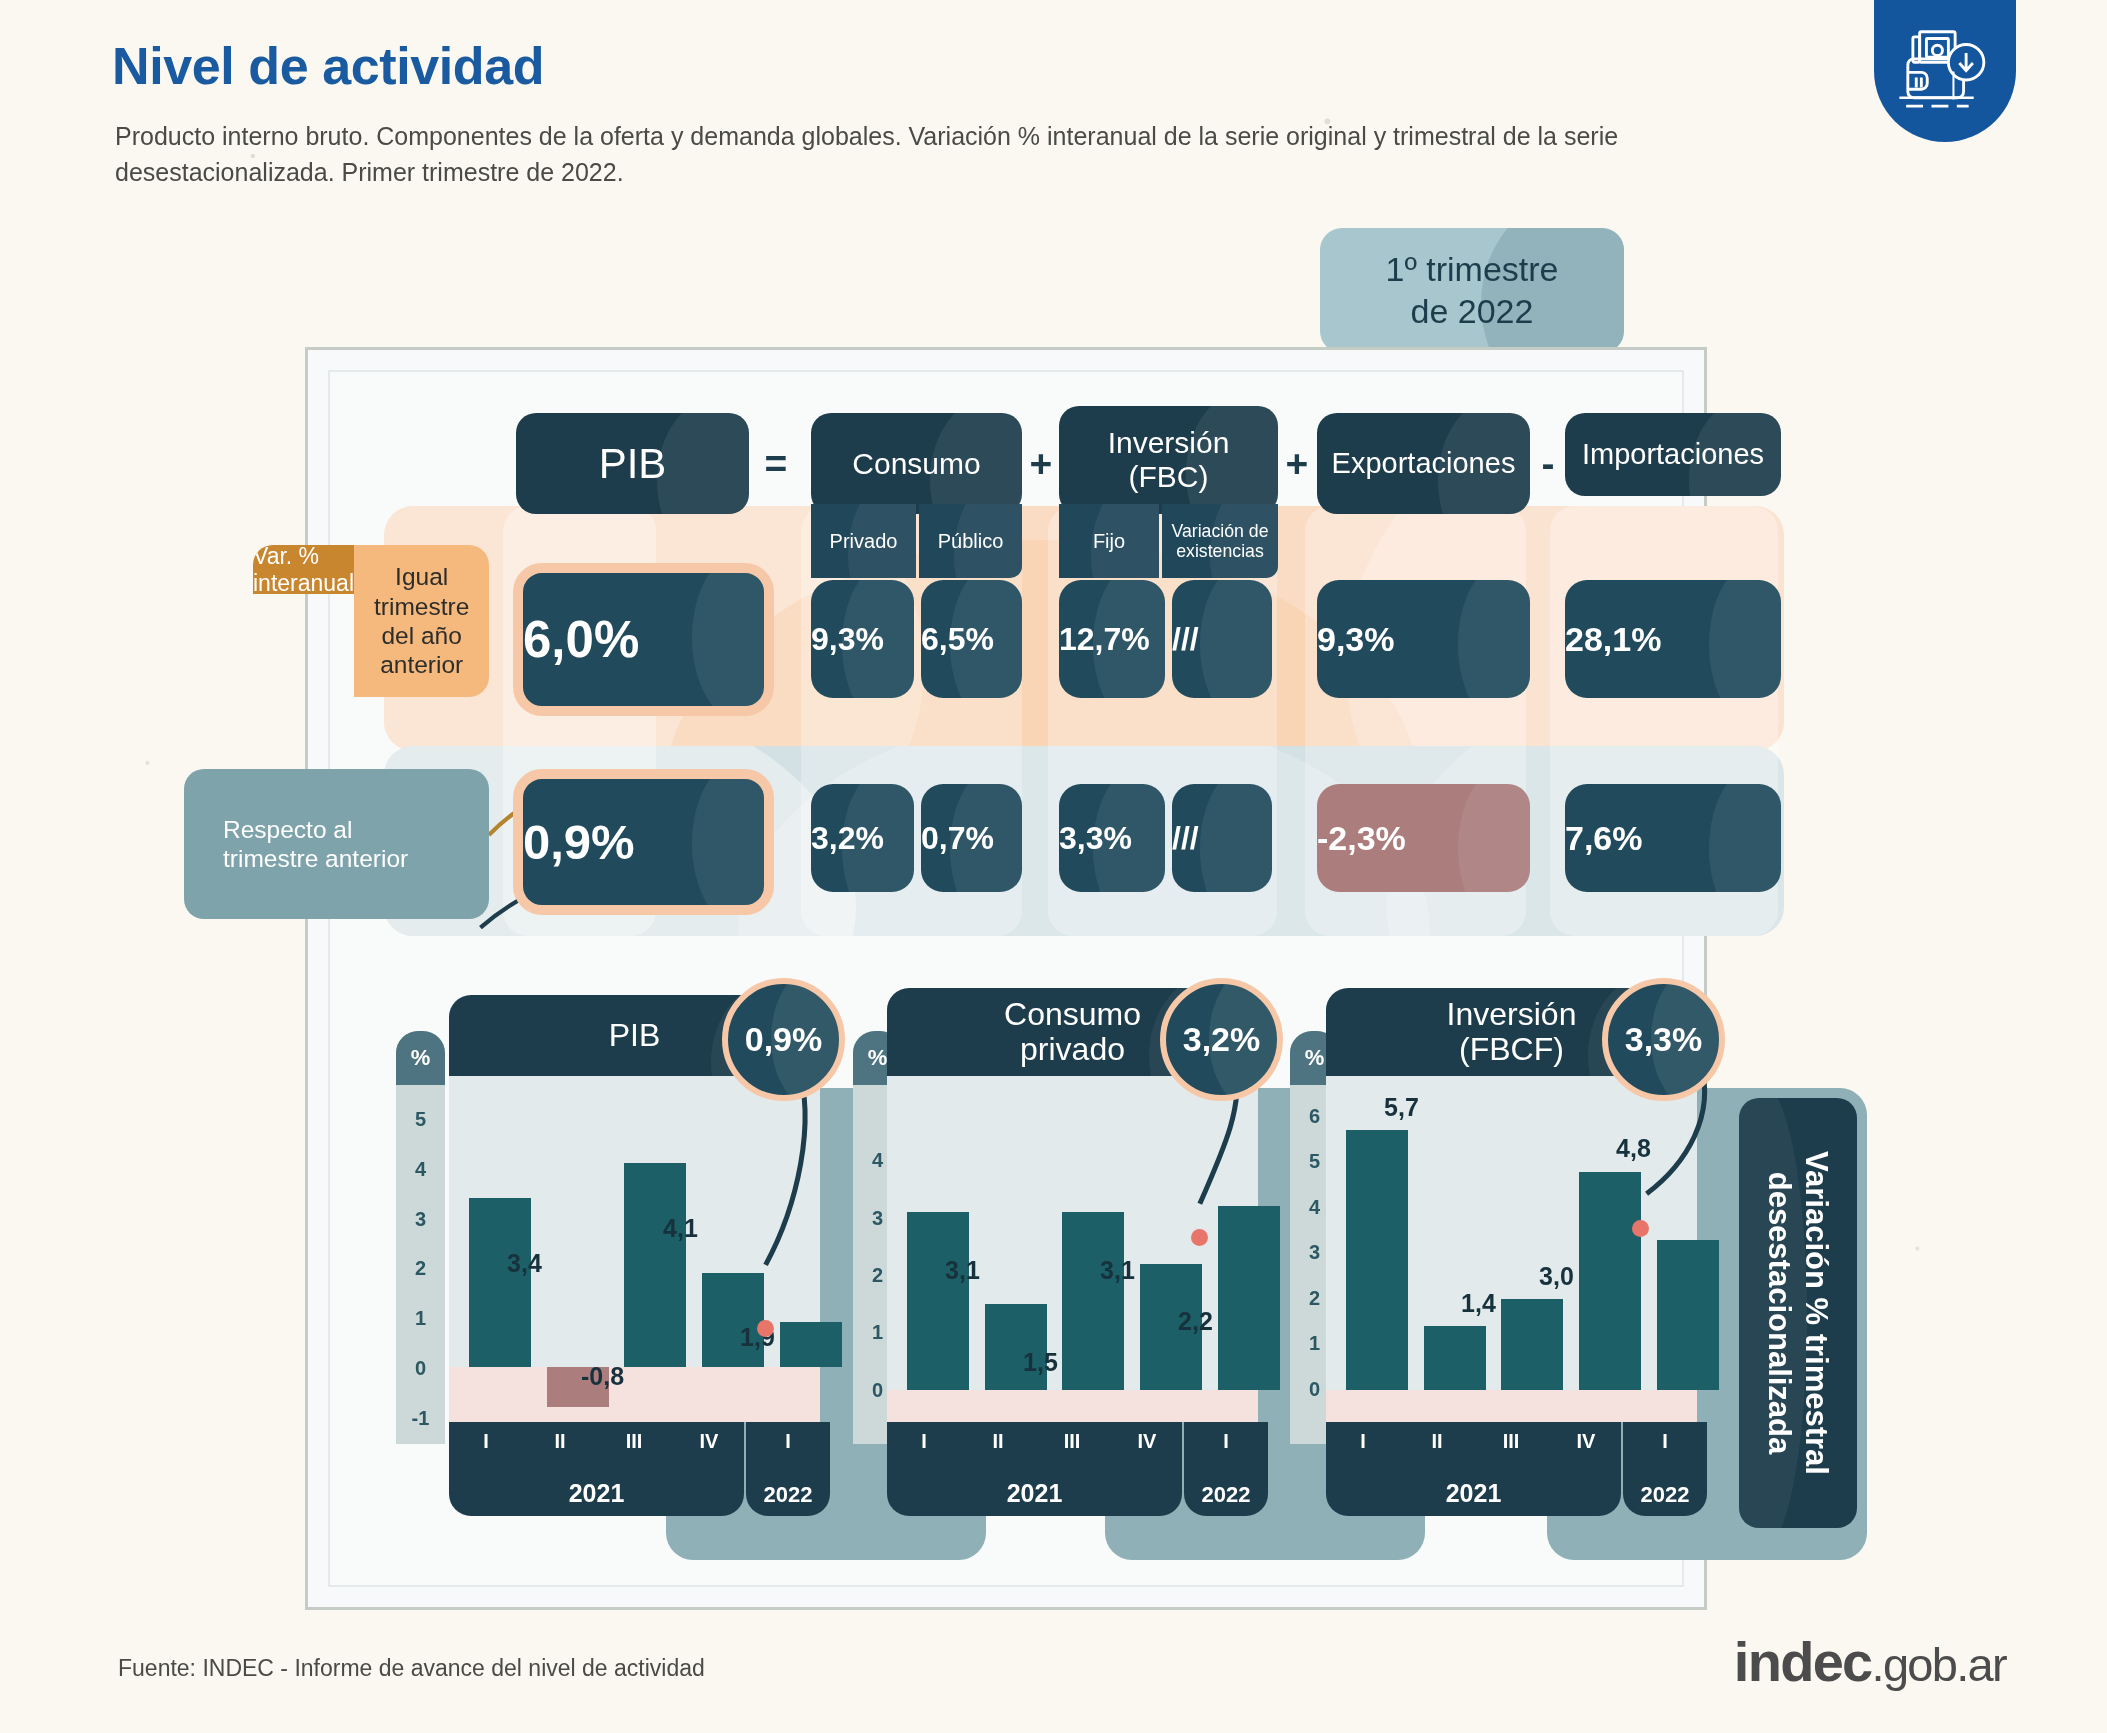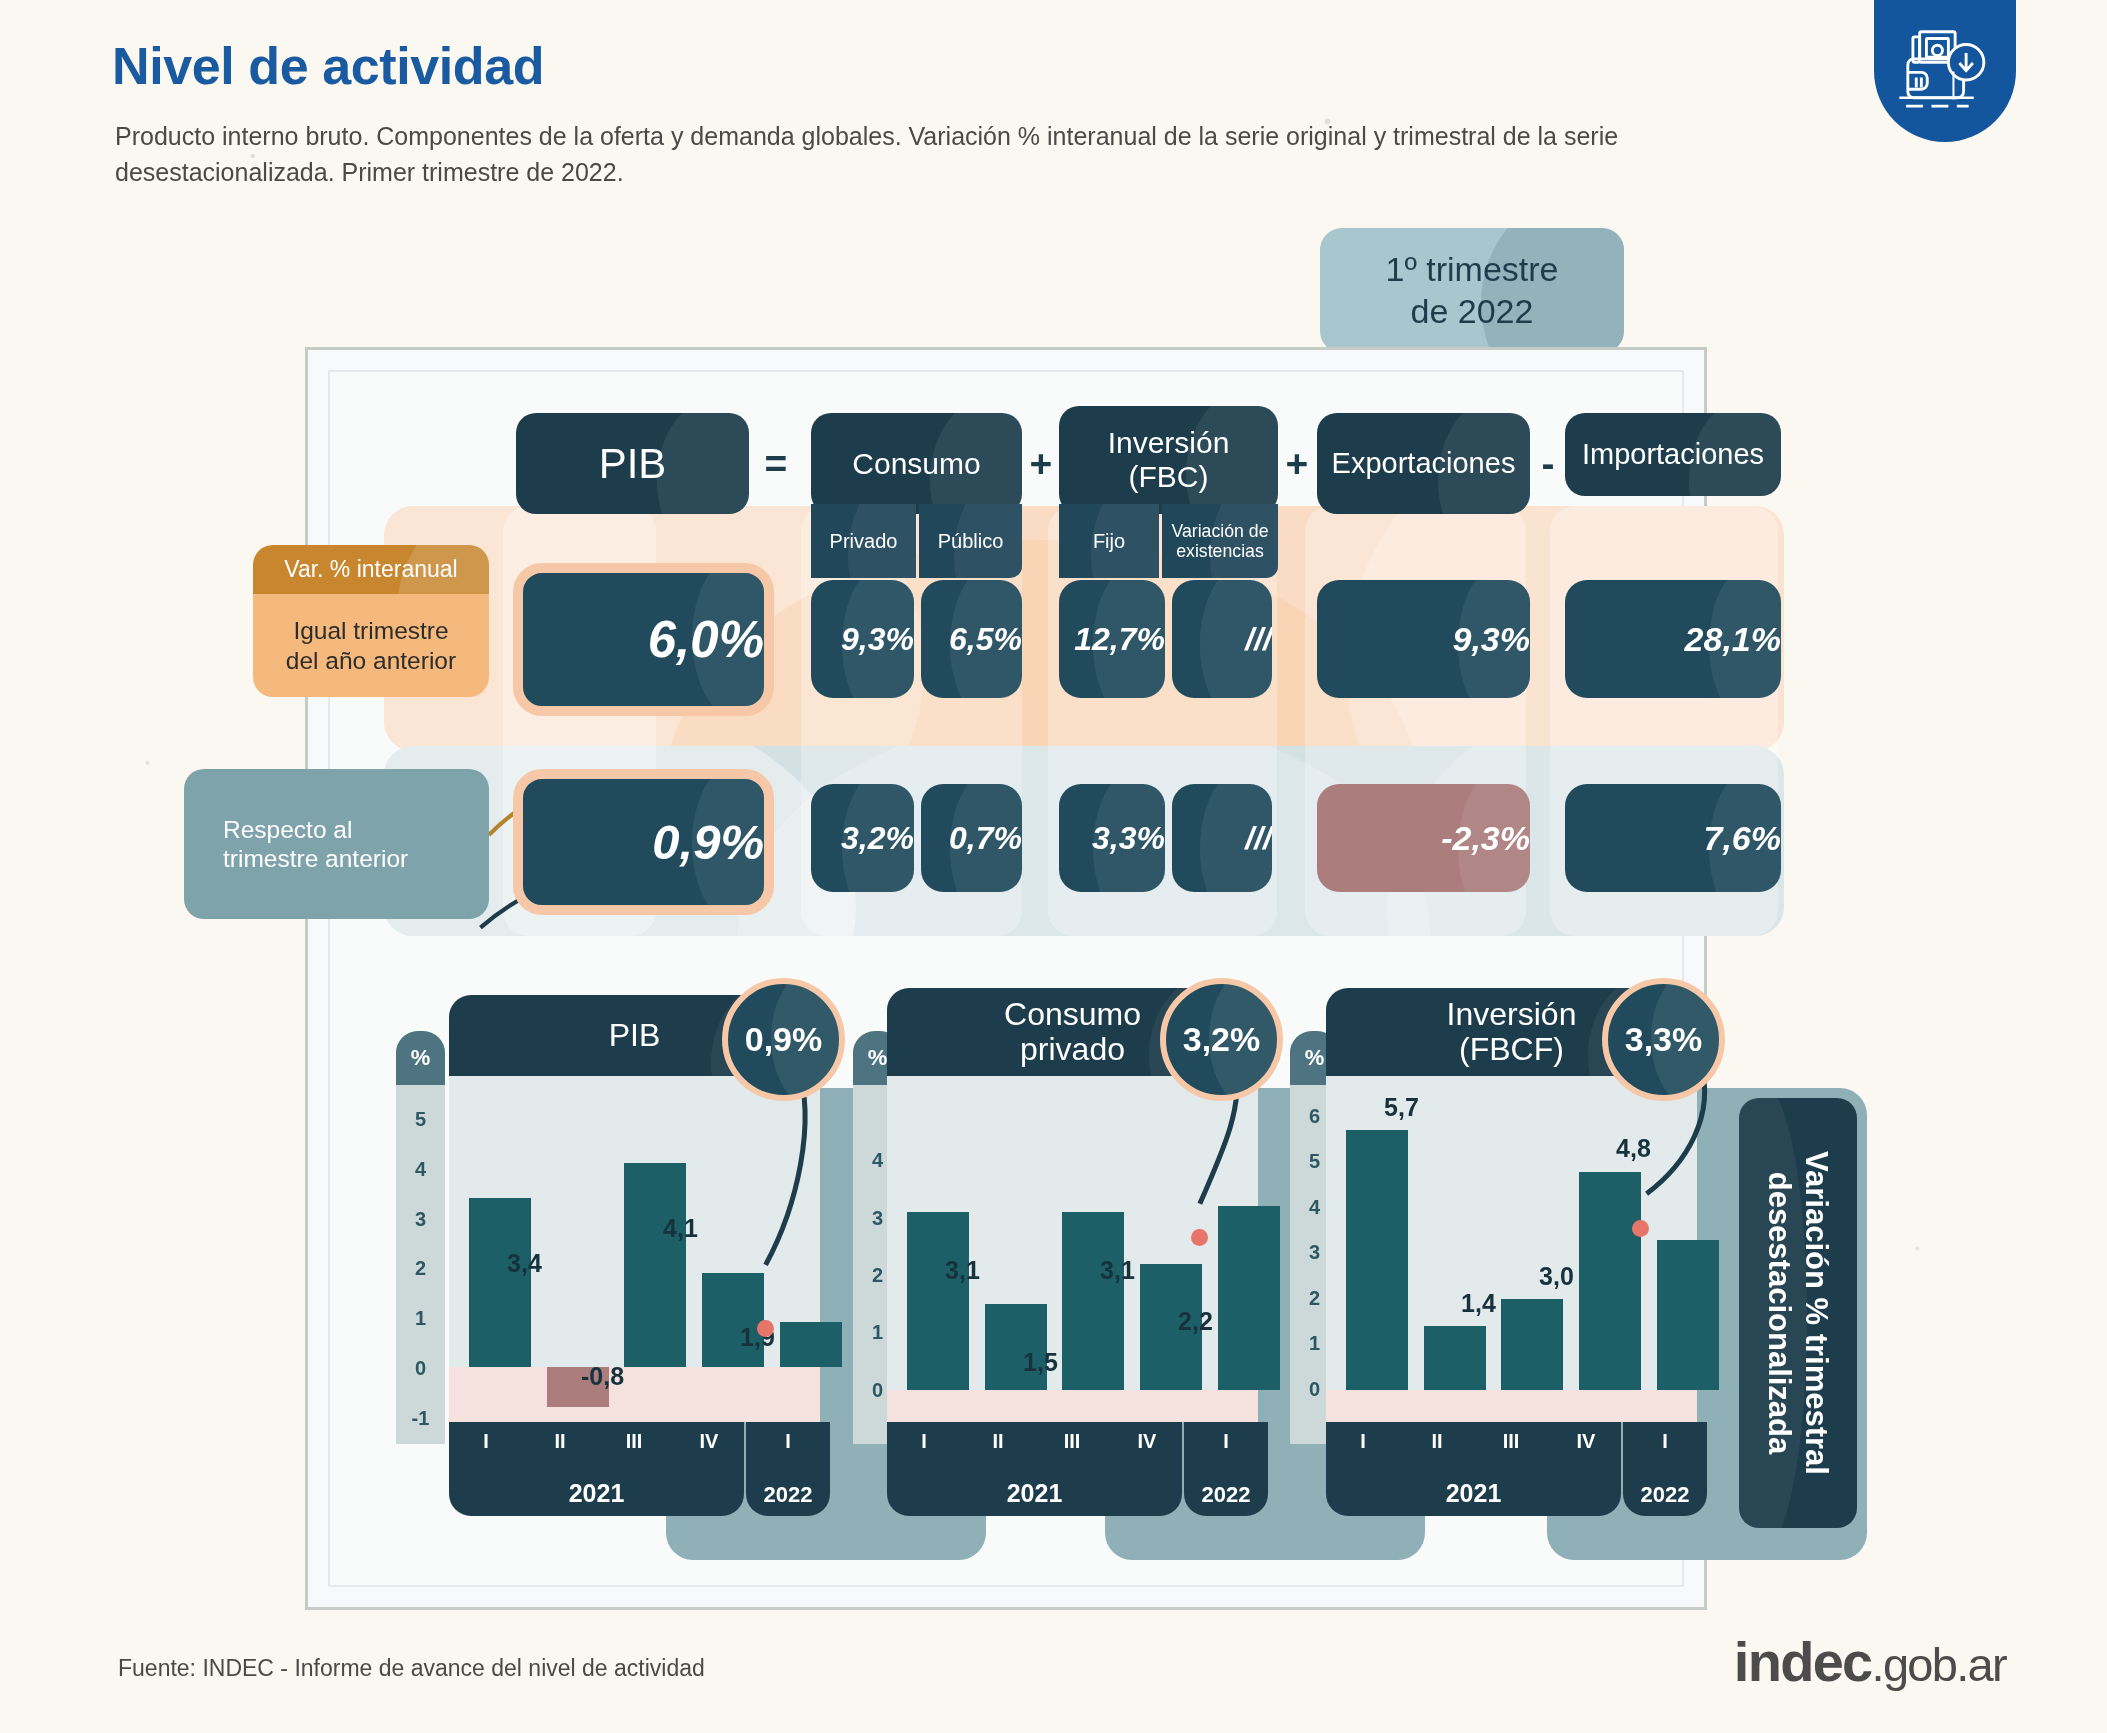--- a/index.html
+++ b/index.html
@@ -69,31 +69,31 @@
     text-align:center;font-size:20px;line-height:1.15;}
   .subhdr .gloss{position:absolute;right:-25px;top:-25px;width:93px;height:152px;
     background:rgba(255,255,255,.06);border-radius:50% 0 0 50%;}
   .subhdr span{position:relative;z-index:2;}
 
   .op{position:absolute;color:#1e3d4c;font-size:39px;font-weight:600;
     display:flex;align-items:center;justify-content:center;}
 
   
   .val{position:absolute;background:#214b5c;border-radius:22px;overflow:hidden;
-    display:flex;align-items:center;justify-content:flex-end;color:#fff;
-    font-weight:bold;font-style:italic;}
+    display:flex;align-items:center;justify-content:flex-start;color:#fff;
+    font-weight:bold;}
   .val .gloss{position:absolute;right:-29px;top:-20px;width:101px;height:169px;
     background:rgba(255,255,255,.07);border-radius:50% 0 0 50%;}
   .val span{position:relative;z-index:2;}
   .val.neg{background:#ab7d7d;}
   .val.big{border:10px solid #f6c8a8;background:#214b5c;border-radius:29px;}
 
   
   .rowlabel{position:absolute;border-radius:20px;overflow:hidden;
-    display:flex;flex-direction:column;}
+    display:flex;flex-direction:row;}
   .rowlabel .top{height:49px;display:flex;align-items:center;justify-content:center;
     color:#fff;font-size:23px;}
   .rowlabel .bot{flex:1;display:flex;align-items:center;justify-content:center;
     text-align:center;font-size:24.5px;line-height:1.2;padding:0 20px;position:relative;}
   .rl-orange .top{background:#c8862f;}
   .rl-orange .bot{background:#f5b97e;color:#2d2d2a;}
   .rl-blue  .top{background:#1e3d4c;}
   .rl-blue  .bot{background:#7fa3ab;color:#ffffff;}
   .rowlabel .gloss{position:absolute;right:-34px;top:-25px;width:126px;height:186px;
     background:rgba(255,255,255,.14);border-radius:50% 0 0 50%;}

